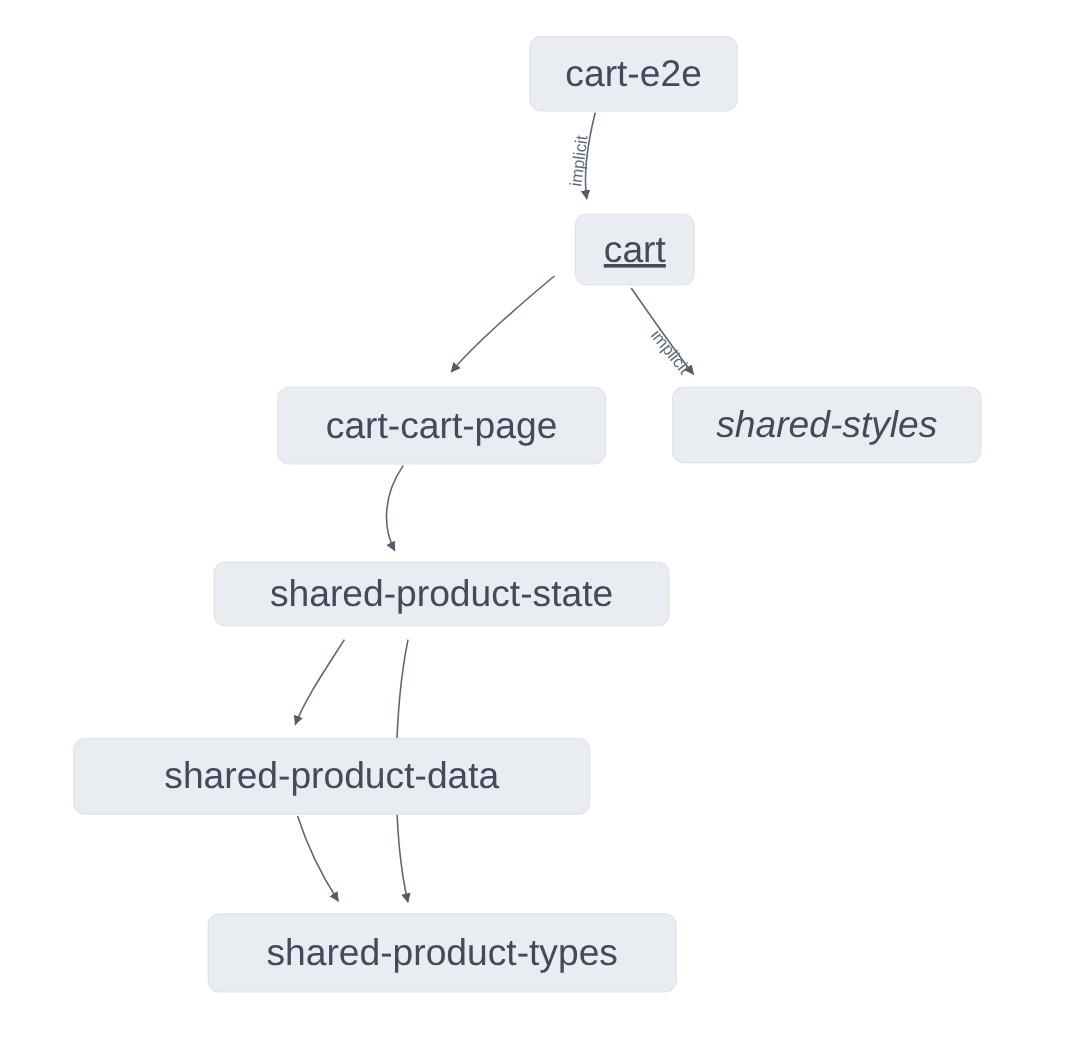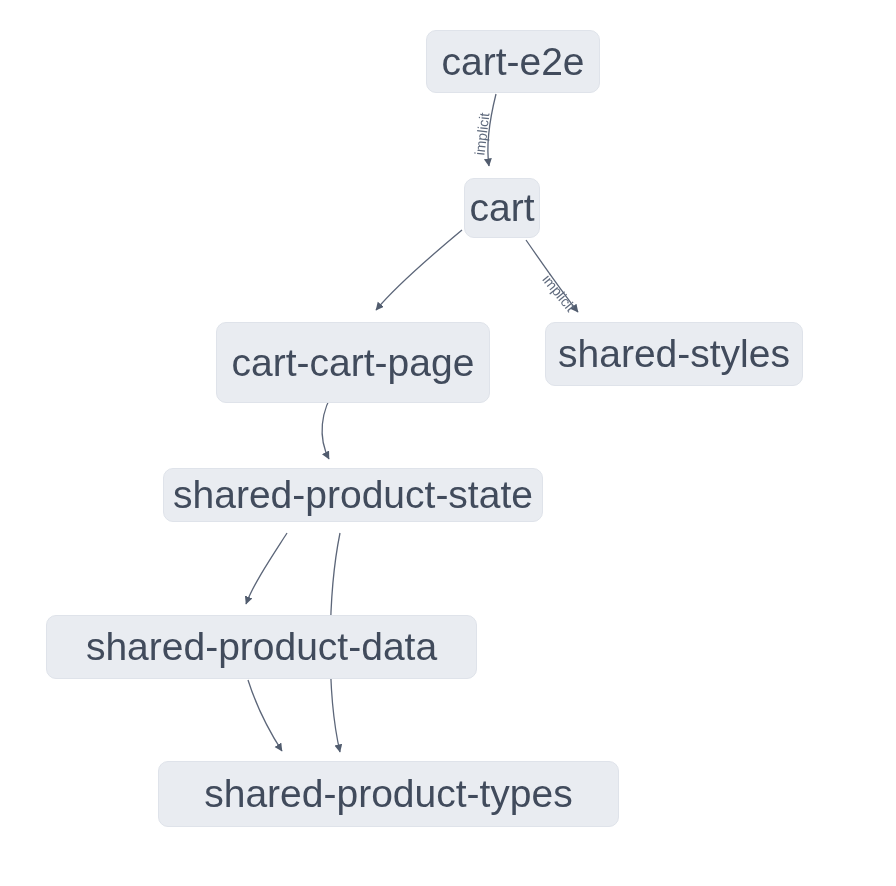--- a/index.html
+++ b/index.html
@@ -29,27 +29,28 @@
     stroke: var(--edge-stroke, #5c6679);
     stroke-width: 1.3;
   }
   .graph-node {
     position: absolute;
     box-sizing: border-box;
     background: var(--node-fill, #e9ecf1);
     border: 1px solid var(--node-border, #dfe3ea);
     border-radius: 10px;
     color: var(--node-text, #414b5c);
-    font-size: 39px;
+    font-size: 31px;
     display: flex;
     align-items: center;
     justify-content: center;
     white-space: nowrap;
     cursor: pointer;
     user-select: none;
+    margin-left: 15px;
   }
   .edge-label {
     position: absolute;
     font-size: 14px;
     color: var(--edge-label, #5f6a7d);
     white-space: nowrap;
     pointer-events: none;
   }
 </style>
 </head>
@@ -67,24 +68,24 @@
         <path d="M462,230 C432,255 396,286 376,310" class="edge-path" marker-end="url(#arrow)"></path>
         <path d="M526,240 C544,266 562,292 578,312" class="edge-path" marker-end="url(#arrow)"></path>
         <path d="M336,388 C320,411 318,438 329,459" class="edge-path" marker-end="url(#arrow)"></path>
         <path d="M287,533 C271,558 254,583 246,604" class="edge-path" marker-end="url(#arrow)"></path>
         <path d="M340,533 C328,592 326,692 340,752" class="edge-path" marker-end="url(#arrow)"></path>
         <path d="M248,680 C256,705 269,731 282,751" class="edge-path" marker-end="url(#arrow)"></path>
       </g>
   </svg>
   <div id="node-layer">
       <div class="graph-node" style="left: 426px; top: 30px; width: 174px; height: 63px;">cart-e2e</div>
-      <div class="graph-node" style="left: 464px; top: 178px; width: 76px; height: 60px;">cart</div>
-      <div class="graph-node" style="left: 216px; top: 322px; width: 274px; height: 81px;">cart-cart-page</div>
-      <div class="graph-node" style="left: 545px; top: 322px; width: 258px; height: 64px;">shared-styles</div>
+      <div class="graph-node" style="left: 464px; top: 178px; width: 100px; height: 60px; text-decoration: underline;">cart</div>
+      <div class="graph-node" style="left: 216px; top: 322px; width: 274px; height: 65px;">cart-cart-page</div>
+      <div class="graph-node" style="left: 545px; top: 322px; width: 258px; height: 64px; font-style: italic;">shared-styles</div>
       <div class="graph-node" style="left: 163px; top: 468px; width: 380px; height: 54px;">shared-product-state</div>
       <div class="graph-node" style="left: 46px; top: 615px; width: 431px; height: 64px;">shared-product-data</div>
-      <div class="graph-node" style="left: 158px; top: 761px; width: 461px; height: 66px;">shared-product-types</div>
+      <div class="graph-node" style="left: 158px; top: 761px; width: 391px; height: 66px;">shared-product-types</div>
     </div>
   <div id="label-layer">
       <span class="edge-label" style="left: 482px; top: 134px; transform: translate(-50%, -50%) rotate(-83deg);">implicit</span>
       <span class="edge-label" style="left: 559px; top: 293px; transform: translate(-50%, -50%) rotate(51deg);">implicit</span>
     </div>
 </div>
 
 </body></html>

